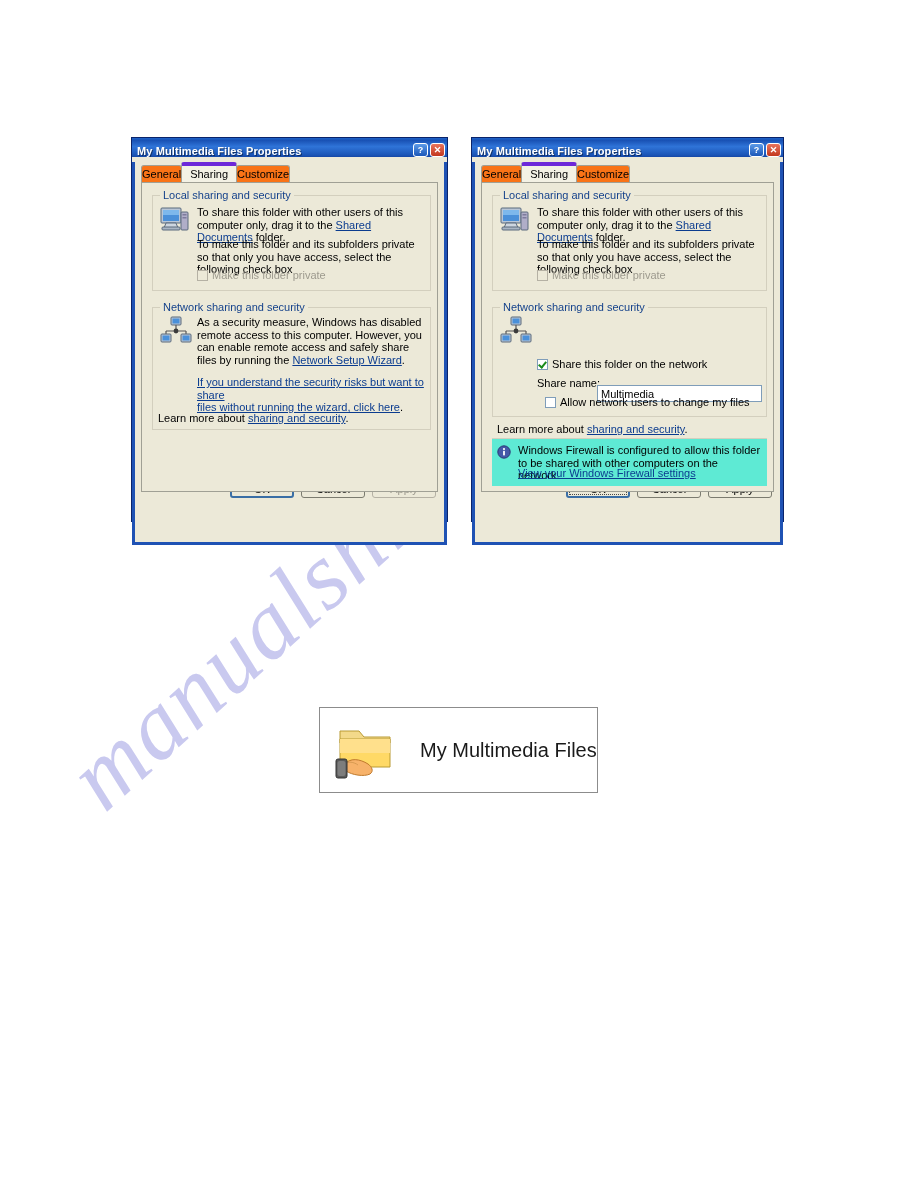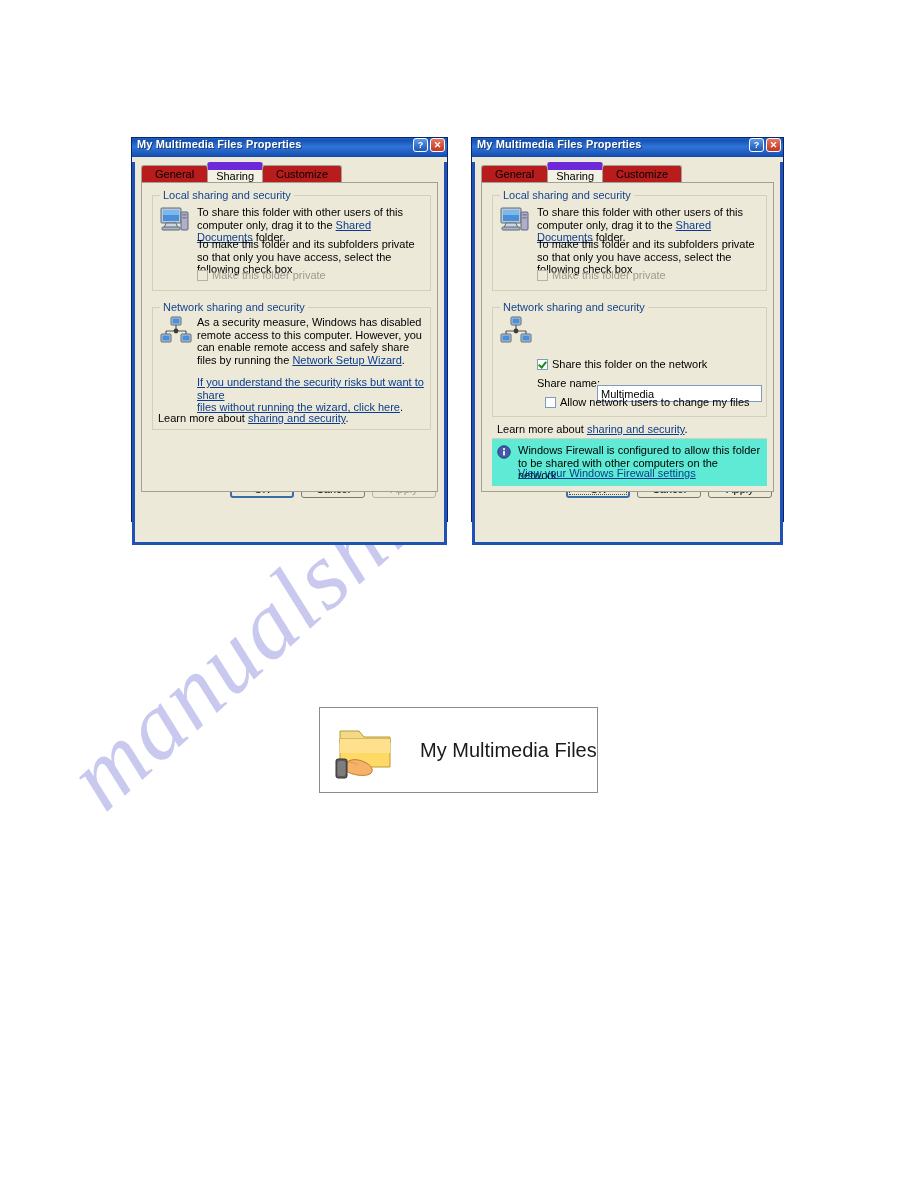--- a/index.html
+++ b/index.html
@@ -53,21 +53,21 @@
     border: 3px solid #1f52b4;
     border-top: none;
     box-sizing: border-box;
     height: 100%;
     background: #ece9d8;
   }
   .titlebar {
     height: 19px;
     background: linear-gradient(to bottom, #1e62c9 0%, #1951b4 12%, #2f74d8 45%, #1b56b8 88%, #1547a6 100%);
     display: flex;
-    align-items: flex-start;
+    align-items: flex-end;
     padding: 0 2px 0 5px;
     box-sizing: border-box;
   }
   .title-text {
     flex: 1;
     color: #ffffff;
     font-size: 11px;
     font-weight: bold;
     letter-spacing: 0.1px;
     text-shadow: 1px 1px 0 rgba(0,0,0,0.45);
@@ -97,37 +97,37 @@
   .tabstrip {
     position: relative;
     height: 20px;
     margin: 5px 0 0 6px;
     display: flex;
     align-items: flex-end;
     z-index: 2;
   }
   .tab {
     height: 17px;
-    padding: 0 13px;
+    padding: 0 0;
     margin-right: -1px;
     font-size: 11px;
     color: #000000;
-    background: #b91c1c;
+    background: #f97316;
     border: 1px solid #a0a095;
     border-bottom: none;
     border-radius: 3px 3px 0 0;
     display: flex;
     align-items: center;
     box-sizing: border-box;
     cursor: pointer;
   }
   .tab.active {
     height: 20px;
     background: #f3f1e4;
-    border-top: 8px solid #6d28d9;
+    border-top: 4px solid #6d28d9;
     font-weight: normal;
     position: relative;
     z-index: 3;
     padding: 0 8px;
   }
 
   .tabpage {
     position: relative;
     margin: 0 6px;
     background: #ece9d8;

